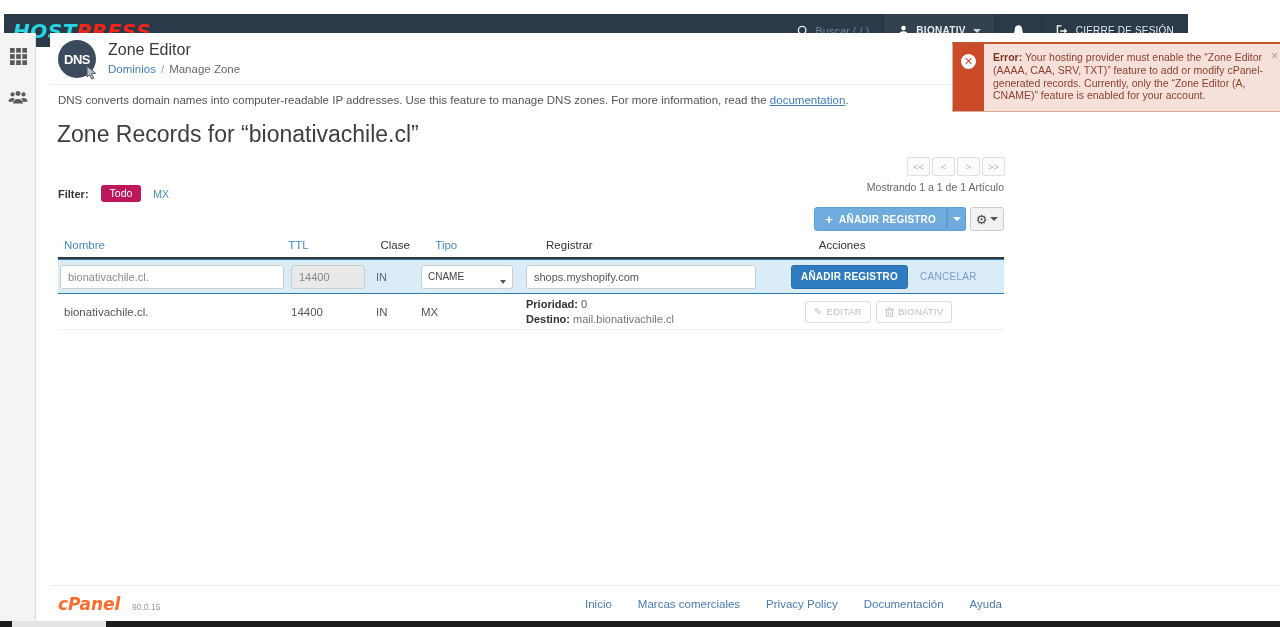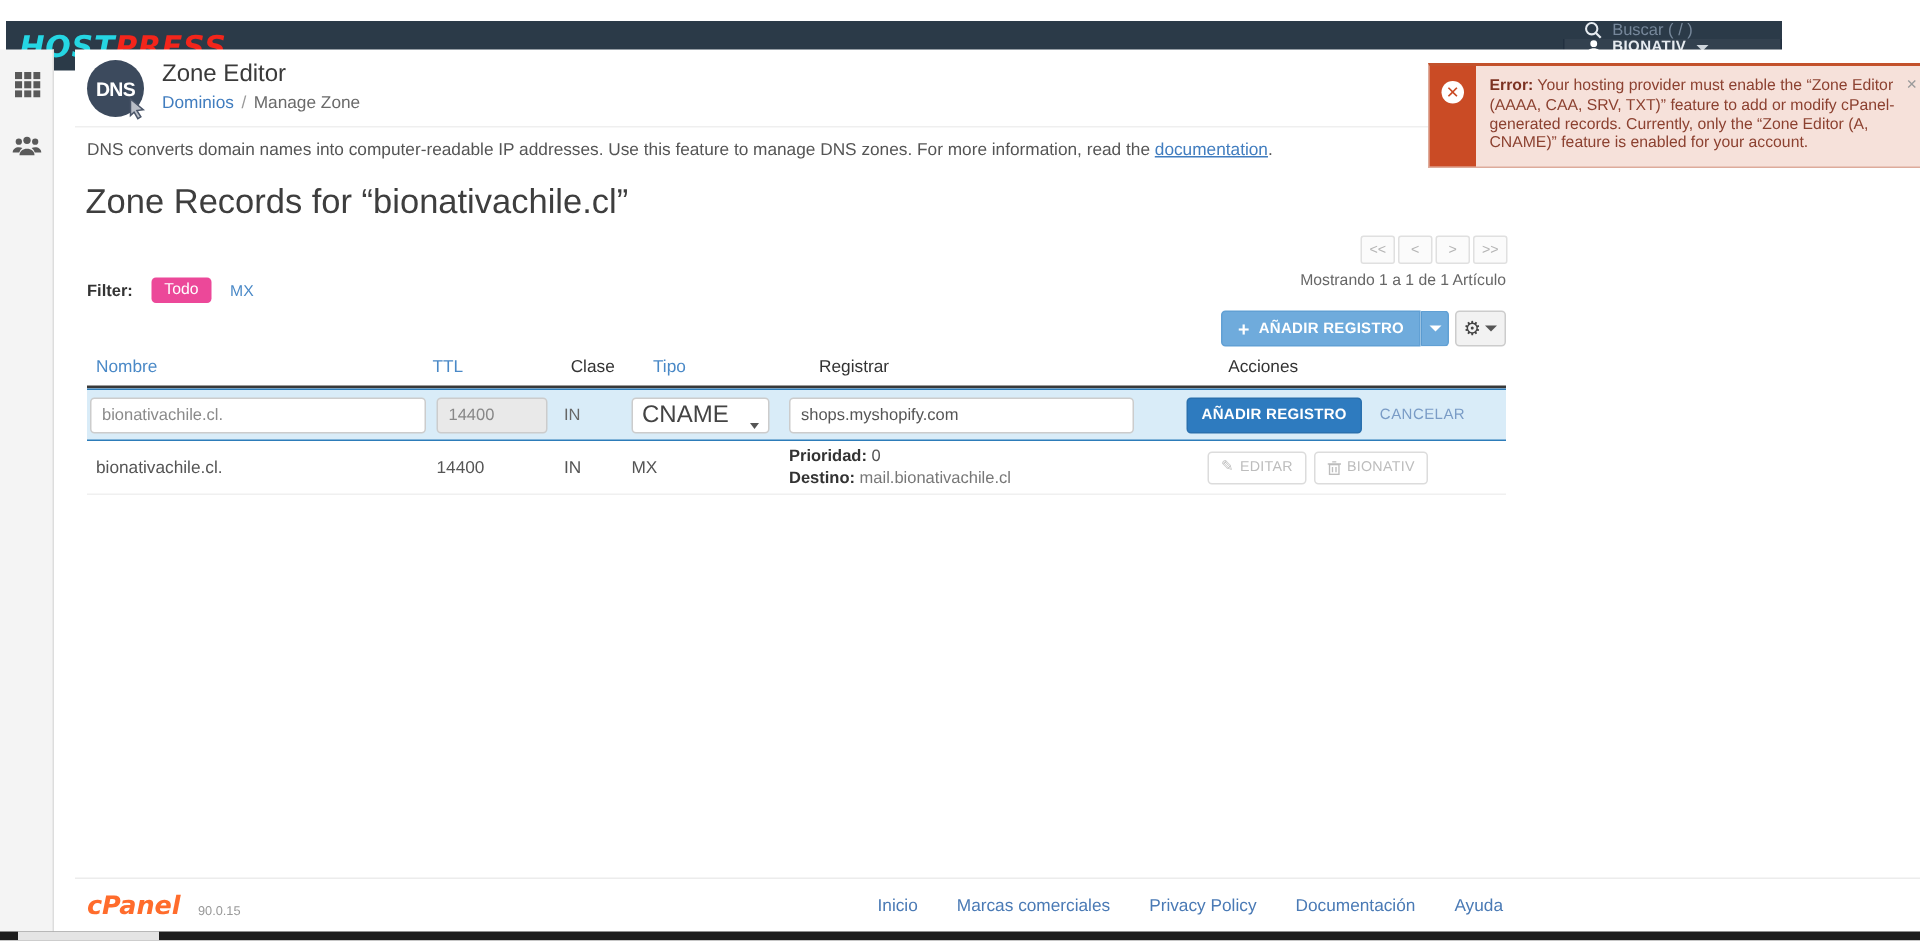--- a/index.html
+++ b/index.html
@@ -5,21 +5,21 @@
   * { margin:0; padding:0; box-sizing:border-box; }
   html,body { width:1280px; height:627px; overflow:hidden; }
   body { font-family:"Liberation Sans", sans-serif; background:#fff; position:relative; }
   .screen { position:absolute; inset:0; width:1280px; height:627px; background:#fff; }
 
   
   .topbar { position:absolute; top:0; left:4px; width:1184px; height:33px; background:#2b3a48; display:flex; align-items:center;margin-top:14px; }
   .logo { margin-left:9px; font-family:"DejaVu Sans", sans-serif; font-weight:bold; font-style:italic; font-size:20px; letter-spacing:.5px; cursor:pointer; }
   .logo .p1 { color:#25d6e3; }
   .logo .p2 { color:#f3251b; }
-  .topbar-right { margin-left:auto; display:flex; align-items:stretch; height:33px;flex-direction:column; }
+  .topbar-right { margin-left:auto; display:flex; align-items:stretch; height:33px; }
   .tb-item { display:flex; align-items:center; gap:7px; padding:0 14px; color:#e6ebf0; font-size:10px; cursor:pointer; }
   .tb-search { color:#76879a; }
   .tb-search .ph { font-size:11px; color:#76879a; }
   .tb-user { border-left:1px solid #223040; border-right:1px solid #223040; background:rgba(255,255,255,0.04); font-weight:bold; letter-spacing:.3px; }
   .tb-bell { border-right:1px solid #223040; padding:0 16px; }
   .tb-logout { letter-spacing:.2px; }
   .caret { width:0; height:0; border-left:4px solid transparent; border-right:4px solid transparent; border-top:4px solid #cfd6dd; display:inline-block; }
   .icon-svg { display:inline-block; vertical-align:middle; }
 
   
@@ -51,21 +51,21 @@
   .zone-title { position:absolute; top:88px; left:7px; font-size:23px; font-weight:normal; color:#3e3e3e; }
 
   
   .filter-group { position:absolute; top:122px; left:8px; display:flex; }
   .filter-input { width:318px; height:27px; border:1px solid #ccc; border-radius:3px 0 0 3px; padding:0 8px; font-size:11.5px; color:#555; font-family:"Liberation Sans",sans-serif; outline:none; }
   .filter-input::placeholder { color:#9a9a9a; }
   .filter-btn { width:29px; height:27px; border:1px solid #ccc; border-left:none; border-radius:0 3px 3px 0; background:#efefef; display:flex; align-items:center; justify-content:center; cursor:pointer; }
 
   .filter-row { position:absolute; top:152px; left:8px; display:flex; align-items:center; gap:12px; font-size:11px; }
   .filter-label { font-weight:bold; color:#333; }
-  .pill { background:#ec4899; color:#fff; border-radius:3px; padding:2px 9px 3px; font-size:10.5px; cursor:pointer; }
+  .pill { background:#be185d; color:#fff; border-radius:3px; padding:2px 9px 3px; font-size:10.5px; cursor:pointer; }
   .mx-link { color:#4a89c7; text-decoration:none; font-size:10.5px; cursor:pointer; }
 
   
   .pagination { position:absolute; top:124px; left:857px; display:flex; gap:2px; }
   .pg-btn { min-width:23px; height:19px; border:1px solid #e0e0e0; background:#fbfbfb; color:#b5b5b5; font-size:9.5px; display:flex; align-items:center; justify-content:center; border-radius:2px; padding:0 4px; cursor:pointer; }
   .pg-summary { position:absolute; top:148px; left:0; width:954px; text-align:right; font-size:10.5px; color:#666; }
 
   
   .add-row { position:absolute; top:174px; left:0; width:954px; display:flex; justify-content:flex-end; gap:4px; }
   .btn-add { background:#6fabdc; border:1px solid #61a0d4; color:#fff; font-size:10px; font-weight:bold; letter-spacing:.2px; height:24px; padding:0 10px; border-radius:3px 0 0 3px; display:flex; align-items:center; gap:6px; cursor:pointer; }
@@ -78,21 +78,21 @@
 
   
   .table { position:absolute; top:206px; left:8px; width:946px; }
   .t-head { display:flex; font-size:11.5px; color:#333; border-bottom:2px solid #383838; padding-bottom:6px;gap:13px; }
   .t-head .link { color:#4a89c7; cursor:pointer; }
   .c1{width:233px;padding-left:6px;} .c2{width:85px;} .c3{width:45px;} .c4{width:105px;} .c5{width:279px;} .c6{width:199px;}
 
   .edit-row { display:flex; align-items:center; background:#d9ecf8; border-top:1px solid #2d7cb9; border-bottom:1px solid #2d7cb9; height:35px; font-size:11px; color:#666; }
   .in-text { width:224px; height:24px; border:1px solid #ccc; border-radius:3px; padding:0 7px; font-size:11px; color:#8a8a8a; font-family:"Liberation Sans",sans-serif; background:#fff; }
   .in-ttl { width:74px; height:24px; border:1px solid #ccc; border-radius:3px; padding:0 7px; font-size:11px; color:#888; background:#e9e9e9; font-family:"Liberation Sans",sans-serif; }
-  .in-sel { width:92px; height:24px; border:1px solid #ccc; border-radius:3px; background:#fff; font-size:16px; color:#444; padding:0 6px; appearance:none; -webkit-appearance:none; font-family:"Liberation Sans",sans-serif; position:relative; }
+  .in-sel { width:92px; height:24px; border:1px solid #ccc; border-radius:3px; background:#fff; font-size:10px; color:#444; padding:0 6px; appearance:none; -webkit-appearance:none; font-family:"Liberation Sans",sans-serif; position:relative; }
   .sel-wrap { position:relative; width:92px; }
   .sel-wrap::after { content:""; position:absolute; right:7px; top:10px; width:0;height:0; border-left:3.5px solid transparent; border-right:3.5px solid transparent; border-top:4px solid #555; pointer-events:none; }
   .in-rec { width:230px; height:24px; border:1px solid #ccc; border-radius:3px; padding:0 7px; font-size:11px; color:#555; font-family:"Liberation Sans",sans-serif; background:#fff; }
   .btn-primary { background:#2e7bbf; border:1px solid #2a70ae; color:#fff; font-size:10px; font-weight:bold; height:24px; padding:0 9px; border-radius:3px; cursor:pointer; letter-spacing:.2px; }
   .cancel-link { color:#7a9cc6; font-size:10px; margin-left:12px; cursor:pointer; letter-spacing:.3px; }
 
   .data-row { display:flex; align-items:center; height:36px; font-size:11.5px; color:#555; border-bottom:1px solid #f0f0f0; }
   .rec-multi { font-size:11px; line-height:1.35; }
   .rec-multi b { color:#333; }
   .rec-val { color:#777; }

